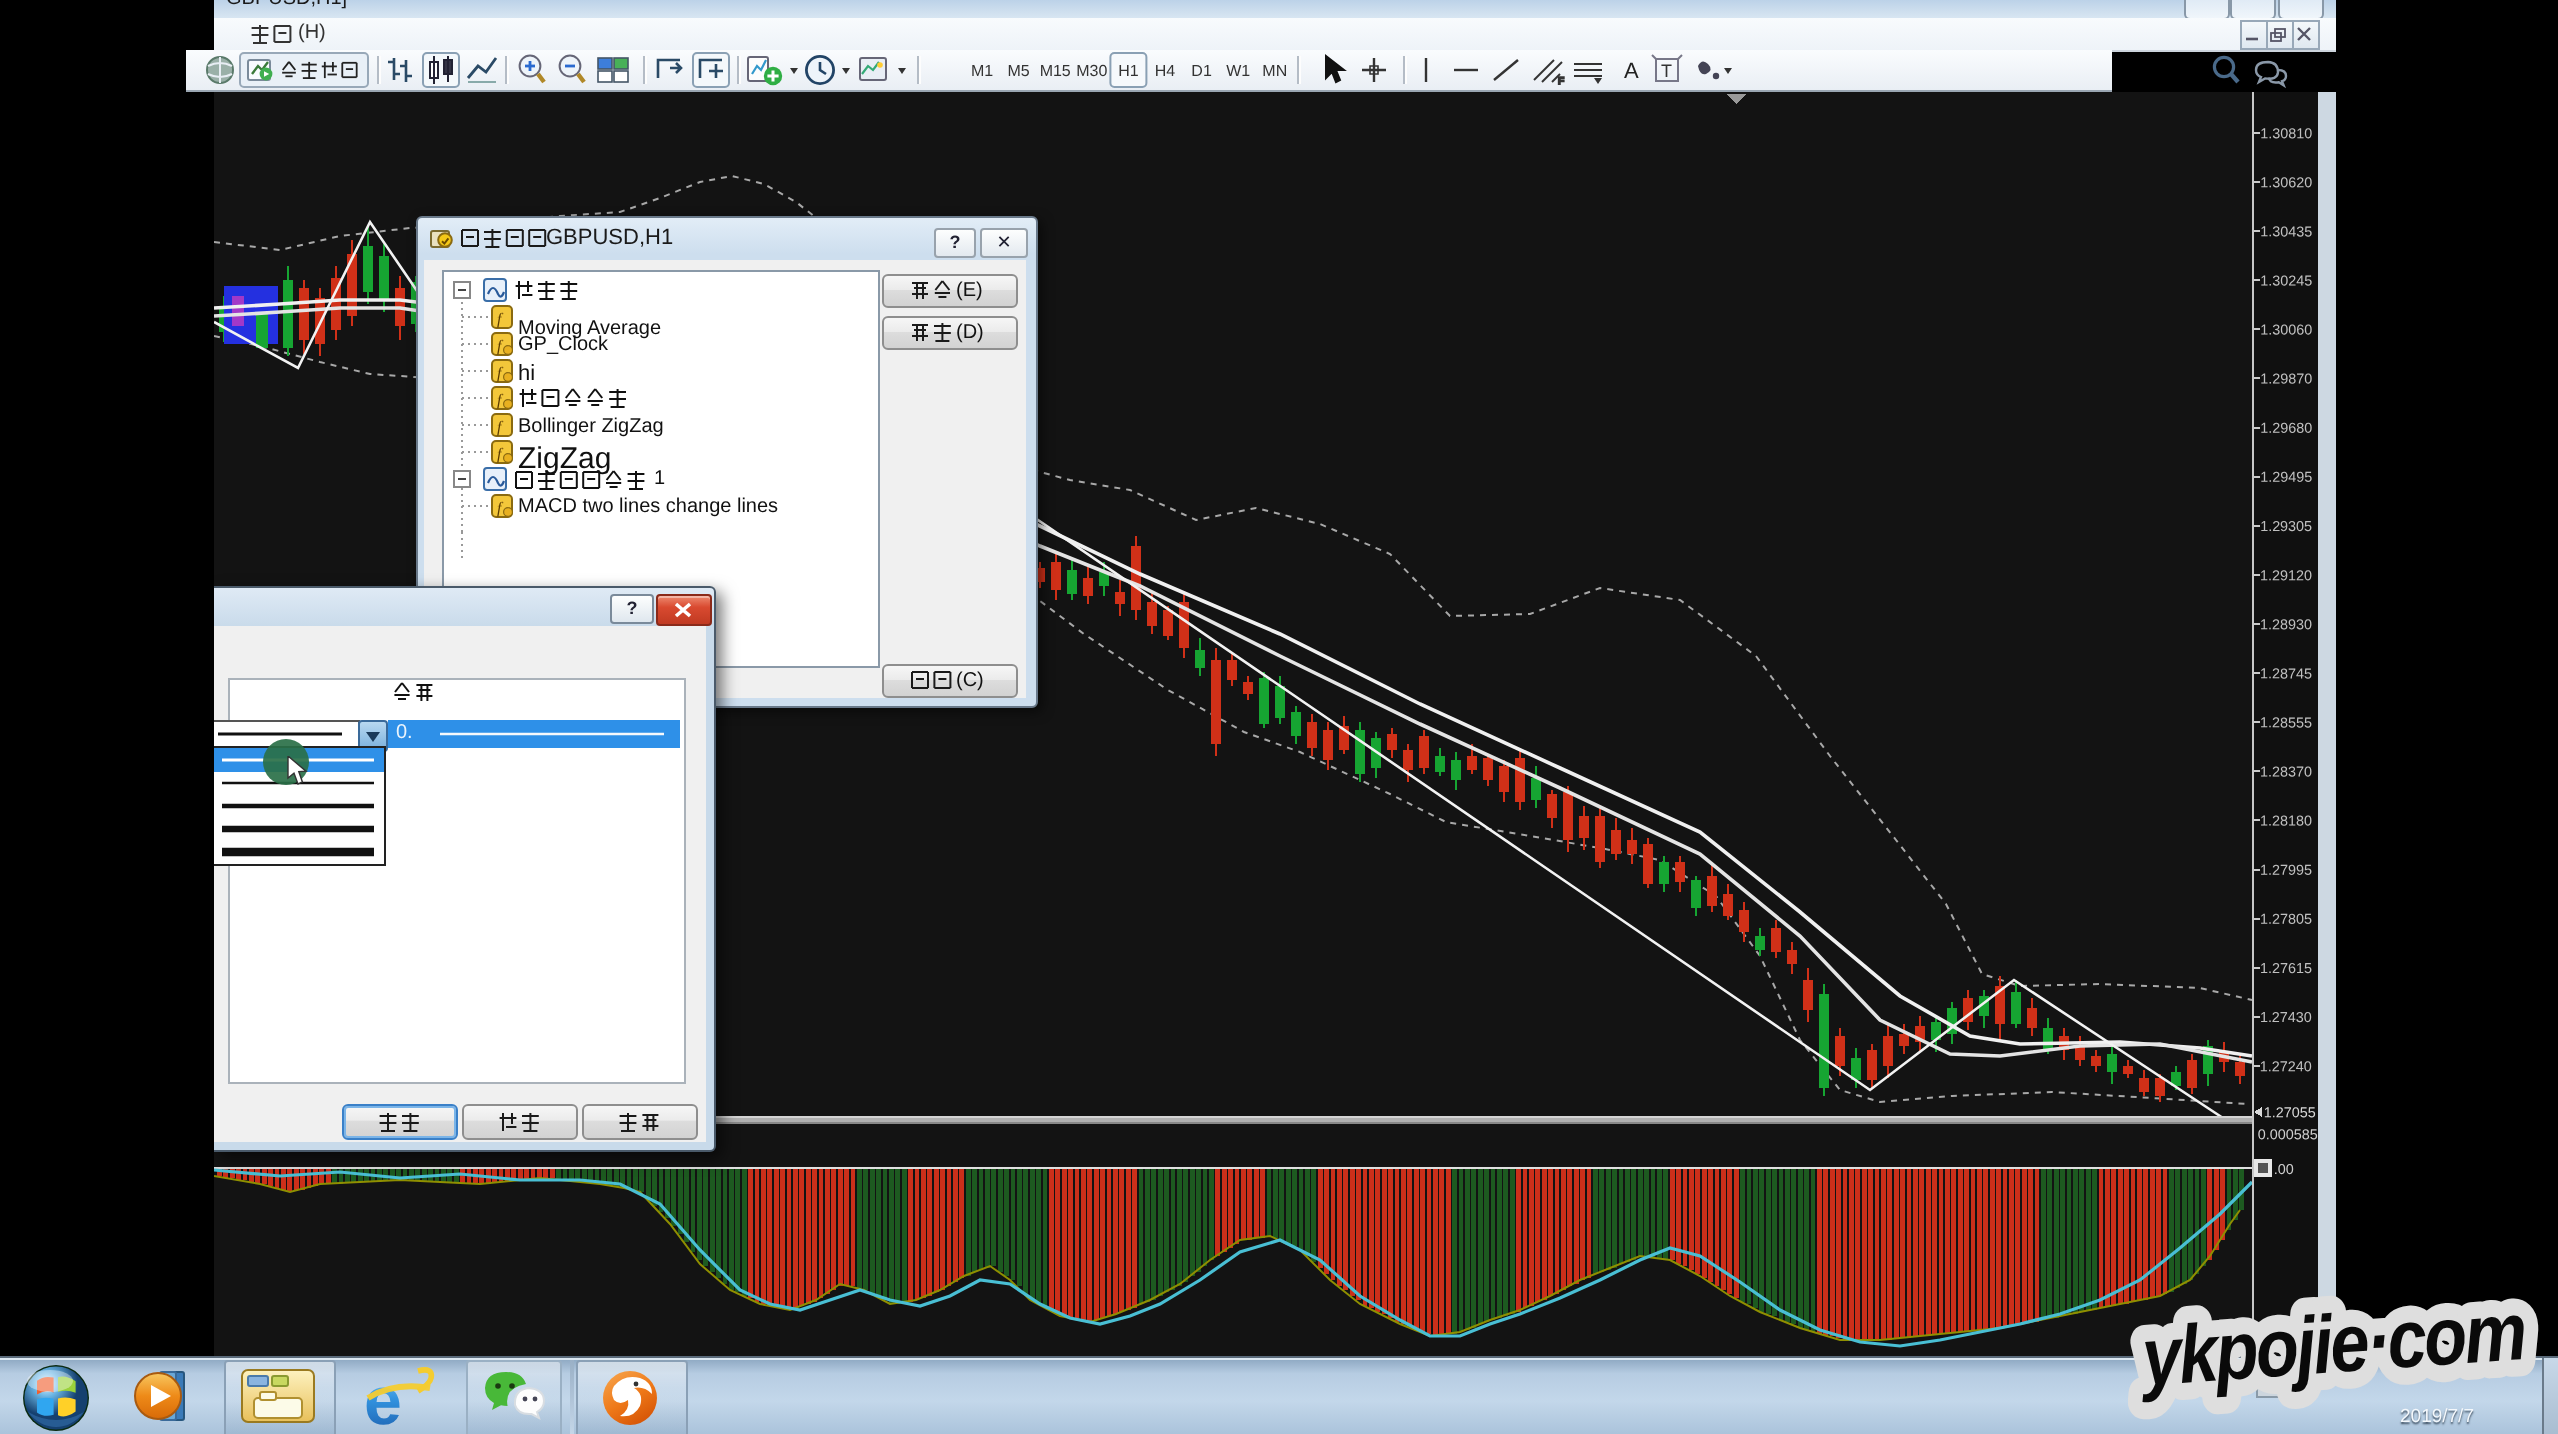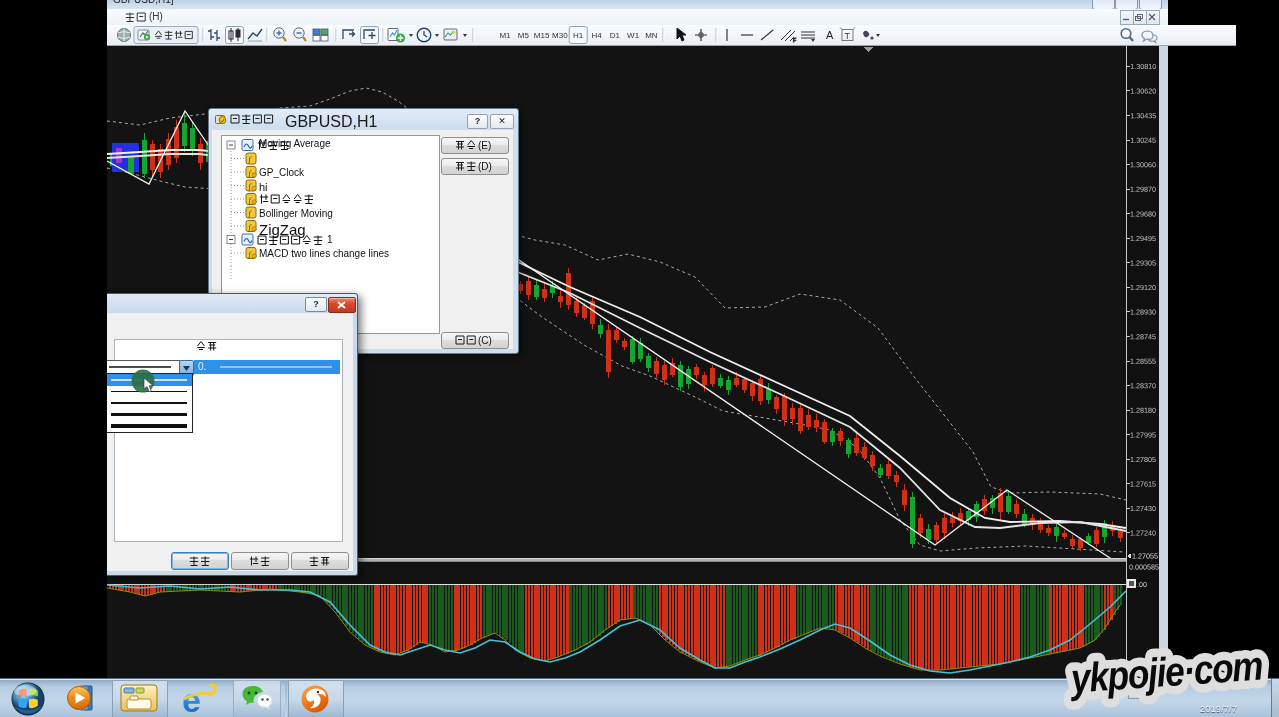--- a/index.html
+++ b/index.html
@@ -28,21 +28,21 @@
       <div class="abs" style="left:1013px;top:1px;width:12px;height:13px;border:1px solid #98a8b8;background:linear-gradient(#f4f8fb,#dfe8f0)"></div>
       <div class="abs" style="left:1026px;top:1px;width:12px;height:13px;border:1px solid #98a8b8;background:linear-gradient(#f4f8fb,#dfe8f0)"></div>
       <div class="abs" style="left:1039px;top:1px;width:12px;height:13px;border:1px solid #98a8b8;background:linear-gradient(#f4f8fb,#dfe8f0)"></div>
       <svg class="abs" style="left:1013px;top:1px" width="40" height="13" viewBox="0 0 40 13">
         <line x1="3" y1="9.5" x2="9" y2="9.5" stroke="#556" stroke-width="1.3"></line>
         <rect x="17.5" y="4.5" width="5" height="4" fill="none" stroke="#556" stroke-width="0.9"></rect>
         <rect x="15.5" y="6.5" width="5" height="4" fill="none" stroke="#556" stroke-width="0.9"></rect>
         <path d="M29 4 L35 10 M35 4 L29 10" stroke="#556" stroke-width="1.2"></path>
       </svg>
     </div>
-    <div class="abs" style="left:107px;top:25px;width:1129px;height:20px;background:linear-gradient(#fafcfe,#e9eef4);border-bottom:1px solid #9aa6b2">
+    <div class="abs" style="left:93px;top:25px;width:963px;height:20px;background:linear-gradient(#fafcfe,#e9eef4);border-bottom:1px solid #9aa6b2">
       <svg class="abs" style="left:0;top:0" width="1061" height="20" viewBox="0 0 1061 20">
         <circle cx="17" cy="10" r="6.5" fill="#9ab0a8" stroke="#5a7a6a"></circle>
         <path d="M11 8 Q17 5 23 8 M11 12 Q17 15 23 12 M17 3.5 V16.5" stroke="#e8eef4" stroke-width="1" fill="none"></path>
         <rect x="27" y="1.5" width="64" height="17" rx="2" fill="#e9f0f7" stroke="#98a8b8"></rect>
         <rect x="31" y="5" width="11" height="10" rx="1" fill="#f8fbff" stroke="#7a8a9a"></rect>
         <path d="M33 12 L36 8 L38 10 L41 6" stroke="#3a7a3a" stroke-width="1.2" fill="none"></path>
         <circle cx="40" cy="12" r="3.2" fill="#3fae4f"></circle>
         <path d="M39 10.6 L41.6 12 L39 13.4 Z" fill="#fff"></path>
         <g transform="translate(47,5.5)">
           <line x1="4.5" y1="0.45" x2="1.35" y2="4.5" stroke="#222" stroke-width="0.9"></line>
@@ -820,21 +820,21 @@
         <line x1="23.4" y1="1.0" x2="31.4" y2="1.0" stroke="#1a1a1a" stroke-width="1.0"></line>
         <line x1="31.4" y1="1.0" x2="31.4" y2="9.0" stroke="#1a1a1a" stroke-width="1.0"></line>
         <line x1="23.4" y1="9.0" x2="31.4" y2="9.0" stroke="#1a1a1a" stroke-width="1.0"></line>
         <line x1="25.4" y1="4.5" x2="29.4" y2="4.5" stroke="#1a1a1a" stroke-width="1.0"></line>
         <line x1="34.6" y1="1.0" x2="34.6" y2="9.0" stroke="#1a1a1a" stroke-width="1.0"></line>
         <line x1="34.6" y1="1.0" x2="42.6" y2="1.0" stroke="#1a1a1a" stroke-width="1.0"></line>
         <line x1="42.6" y1="1.0" x2="42.6" y2="9.0" stroke="#1a1a1a" stroke-width="1.0"></line>
         <line x1="34.6" y1="9.0" x2="42.6" y2="9.0" stroke="#1a1a1a" stroke-width="1.0"></line>
         <line x1="36.6" y1="4.5" x2="40.6" y2="4.5" stroke="#1a1a1a" stroke-width="1.0"></line>
       </svg>
-      <div class="abs" style="left:76px;top:4px;font-size:16px;color:#1a1a1a">GBPUSD,H1</div>
+      <div class="abs" style="left:64px;top:4px;font-size:11px;color:#1a1a1a">GBPUSD,H1</div>
       <div class="abs" style="left:258px;top:5px;width:19px;height:13px;border:1px solid #98a2ac;border-radius:2px;background:linear-gradient(#fdfefe,#e3e9ef);text-align:center;font-size:9px;color:#223;line-height:13px;font-weight:bold">?</div>
       <div class="abs" style="left:281px;top:5px;width:22px;height:13px;border:1px solid #98a2ac;border-radius:2px;background:linear-gradient(#fdfefe,#e3e9ef);text-align:center;font-size:9px;color:#223;line-height:12px">✕</div>
       <div class="abs" style="left:3px;top:21px;width:301px;height:219px;background:#f0f0f0"></div>
       <div class="abs" style="left:12px;top:26px;width:217px;height:197px;background:#fff;border:1px solid #8a99a8"></div>
       <svg class="abs" style="left:12px;top:26px" width="217" height="197" viewBox="0 0 217 197">
         <line x1="10" y1="10" x2="10" y2="131" stroke="#999" stroke-dasharray="1,2"></line>
         <line x1="10" y1="131" x2="10" y2="144" stroke="#999" stroke-dasharray="1,2"></line>
         <rect x="6" y="6.0" width="8" height="8" fill="#fff" stroke="#888"></rect>
         <line x1="8" y1="10.0" x2="12" y2="10.0" stroke="#444"></line>
         <rect x="21" y="4.5" width="11" height="11" rx="1.5" fill="#e8f0fa" stroke="#3a6ea8"></rect>
@@ -877,21 +877,21 @@
         <line x1="4.0" y1="7.5" x2="9.2" y2="7.5" stroke="#111" stroke-width="1.0"></line>
         <line x1="12.0" y1="2.0" x2="20.4" y2="2.0" stroke="#111" stroke-width="1.0"></line>
         <line x1="16.2" y1="0.5" x2="16.2" y2="9.5" stroke="#111" stroke-width="1.0"></line>
         <line x1="12.0" y1="5.5" x2="20.4" y2="5.5" stroke="#111" stroke-width="1.0"></line>
         <line x1="12.7" y1="9.5" x2="19.7" y2="9.5" stroke="#111" stroke-width="1.0"></line>
         <line x1="23.2" y1="2.0" x2="31.6" y2="2.0" stroke="#111" stroke-width="1.0"></line>
         <line x1="27.4" y1="0.5" x2="27.4" y2="9.5" stroke="#111" stroke-width="1.0"></line>
         <line x1="23.2" y1="5.5" x2="31.6" y2="5.5" stroke="#111" stroke-width="1.0"></line>
         <line x1="23.9" y1="9.5" x2="30.9" y2="9.5" stroke="#111" stroke-width="1.0"></line>
       </svg>
-      <div class="abs" style="left:50px;top:29px;font-size:10px;color:#111">Moving Average</div>
+      <div class="abs" style="left:50px;top:50px;font-size:10px;color:#111">Moving Average</div>
       <div class="abs" style="left:50px;top:58.0px;font-size:10px;color:#111">GP_Clock</div>
       <div class="abs" style="left:50px;top:71.5px;font-size:11px;color:#111">hi</div>
       <svg style="position:absolute;left:50px;top:85.0px" width="56" height="10" viewBox="0 0 56 10">
         <line x1="0.8" y1="3.0" x2="9.2" y2="3.0" stroke="#111" stroke-width="1.0"></line>
         <line x1="2.5" y1="0.5" x2="2.5" y2="9.5" stroke="#111" stroke-width="1.0"></line>
         <line x1="7.0" y1="0.5" x2="7.0" y2="6.0" stroke="#111" stroke-width="1.0"></line>
         <line x1="4.0" y1="7.5" x2="9.2" y2="7.5" stroke="#111" stroke-width="1.0"></line>
         <line x1="12.2" y1="1.0" x2="12.2" y2="9.0" stroke="#111" stroke-width="1.0"></line>
         <line x1="12.2" y1="1.0" x2="20.2" y2="1.0" stroke="#111" stroke-width="1.0"></line>
         <line x1="20.2" y1="1.0" x2="20.2" y2="9.0" stroke="#111" stroke-width="1.0"></line>
@@ -903,21 +903,21 @@
         <line x1="25.4" y1="8.5" x2="29.4" y2="8.5" stroke="#111" stroke-width="1.0"></line>
         <line x1="38.6" y1="0.5" x2="35.1" y2="5.0" stroke="#111" stroke-width="1.0"></line>
         <line x1="38.6" y1="0.5" x2="42.1" y2="5.0" stroke="#111" stroke-width="1.0"></line>
         <line x1="34.8" y1="6.5" x2="42.4" y2="6.5" stroke="#111" stroke-width="1.0"></line>
         <line x1="36.6" y1="8.5" x2="40.6" y2="8.5" stroke="#111" stroke-width="1.0"></line>
         <line x1="45.6" y1="2.0" x2="54.0" y2="2.0" stroke="#111" stroke-width="1.0"></line>
         <line x1="49.8" y1="0.5" x2="49.8" y2="9.5" stroke="#111" stroke-width="1.0"></line>
         <line x1="45.6" y1="5.5" x2="54.0" y2="5.5" stroke="#111" stroke-width="1.0"></line>
         <line x1="46.3" y1="9.5" x2="53.3" y2="9.5" stroke="#111" stroke-width="1.0"></line>
       </svg>
-      <div class="abs" style="left:50px;top:98.5px;font-size:10px;color:#111">Bollinger Moving</div>
+      <div class="abs" style="left:50px;top:98.5px;font-size:10px;color:#111">Bollinger ZigZag</div>
       <div class="abs" style="left:50px;top:112.0px;font-size:15px;color:#111">ZigZag</div>
       <svg style="position:absolute;left:48px;top:125.5px" width="68" height="10" viewBox="0 0 68 10">
         <line x1="1.0" y1="1.0" x2="1.0" y2="9.0" stroke="#111" stroke-width="1.0"></line>
         <line x1="1.0" y1="1.0" x2="9.0" y2="1.0" stroke="#111" stroke-width="1.0"></line>
         <line x1="9.0" y1="1.0" x2="9.0" y2="9.0" stroke="#111" stroke-width="1.0"></line>
         <line x1="1.0" y1="9.0" x2="9.0" y2="9.0" stroke="#111" stroke-width="1.0"></line>
         <line x1="3.0" y1="4.5" x2="7.0" y2="4.5" stroke="#111" stroke-width="1.0"></line>
         <line x1="12.0" y1="2.0" x2="20.4" y2="2.0" stroke="#111" stroke-width="1.0"></line>
         <line x1="16.2" y1="0.5" x2="16.2" y2="9.5" stroke="#111" stroke-width="1.0"></line>
         <line x1="12.0" y1="5.5" x2="20.4" y2="5.5" stroke="#111" stroke-width="1.0"></line>

